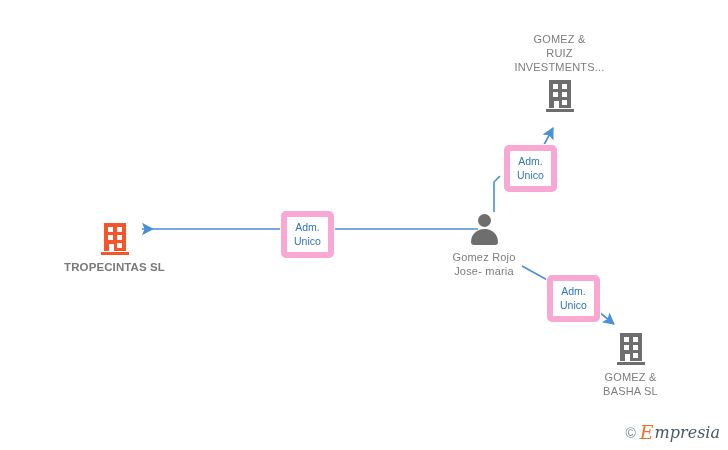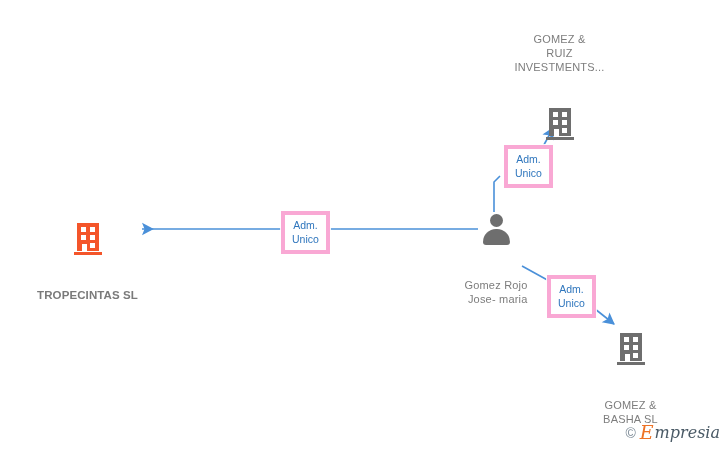--- a/index.html
+++ b/index.html
@@ -27,21 +27,20 @@
     pointer-events: none;
   }
 
   
   .node {
     position: absolute;
     display: flex;
     flex-direction: column;
     align-items: center;
     text-align: center;
-    gap: 28px;
   }
   .node-label {
     font-size: 11px;
     line-height: 14px;
     color: #7d7d7d;
     letter-spacing: 0.2px;
     white-space: pre-line;
   }
   .node-label.focal {
     color: #7a7a7a;
@@ -116,22 +115,22 @@
     width: 27px;
     height: 16px;
     background: currentColor;
     border-radius: 13px 13px 3px 3px;
   }
 
   
   .chip {
     position: absolute;
     box-sizing: border-box;
-    border: 4px solid #f9a8d4;
-    border-radius: 0;
+    border: 6px solid #f9a8d4;
+    border-radius: 5px;
     background: #ffffff;
     color: #2f76bd;
     font-size: 10.5px;
     line-height: 14px;
     padding: 3px 7px 4px 7px;
     text-align: center;
     white-space: pre-line;
     box-shadow: 0 0 0 1px rgba(255,255,255,0.9);
   }
 
@@ -198,30 +197,30 @@
       <div class="b-win" style="left:7px;  top:4px;"></div>
       <div class="b-win" style="left:16px; top:4px;"></div>
       <div class="b-win" style="left:7px;  top:12px;"></div>
       <div class="b-win" style="left:16px; top:12px;"></div>
       <div class="b-win" style="left:16px; top:20px;"></div>
       <div class="b-door"></div>
       <div class="b-base"></div>
     </div>
   </div>
 
-  <div class="node" style="left:456px; top:213px; width:80px;text-align:right;">
+  <div class="node" style="left:444px; top:213px; width:80px;">
     <div class="person">
       <div class="p-head"></div>
       <div class="p-body"></div>
     </div>
     <div class="node-label below">Gomez Rojo
 Jose- maria</div>
   </div>
 
-  <div class="node" style="left:25px; top:223px; width:125px;">
+  <div class="node" style="left:52px; top:223px; width:125px;">
     <div class="building" style="color:#f4552a;">
       <div class="b-body"></div>
       <div class="b-win" style="left:7px;  top:4px;"></div>
       <div class="b-win" style="left:16px; top:4px;"></div>
       <div class="b-win" style="left:7px;  top:12px;"></div>
       <div class="b-win" style="left:16px; top:12px;"></div>
       <div class="b-win" style="left:16px; top:20px;"></div>
       <div class="b-door"></div>
       <div class="b-base"></div>
     </div>

